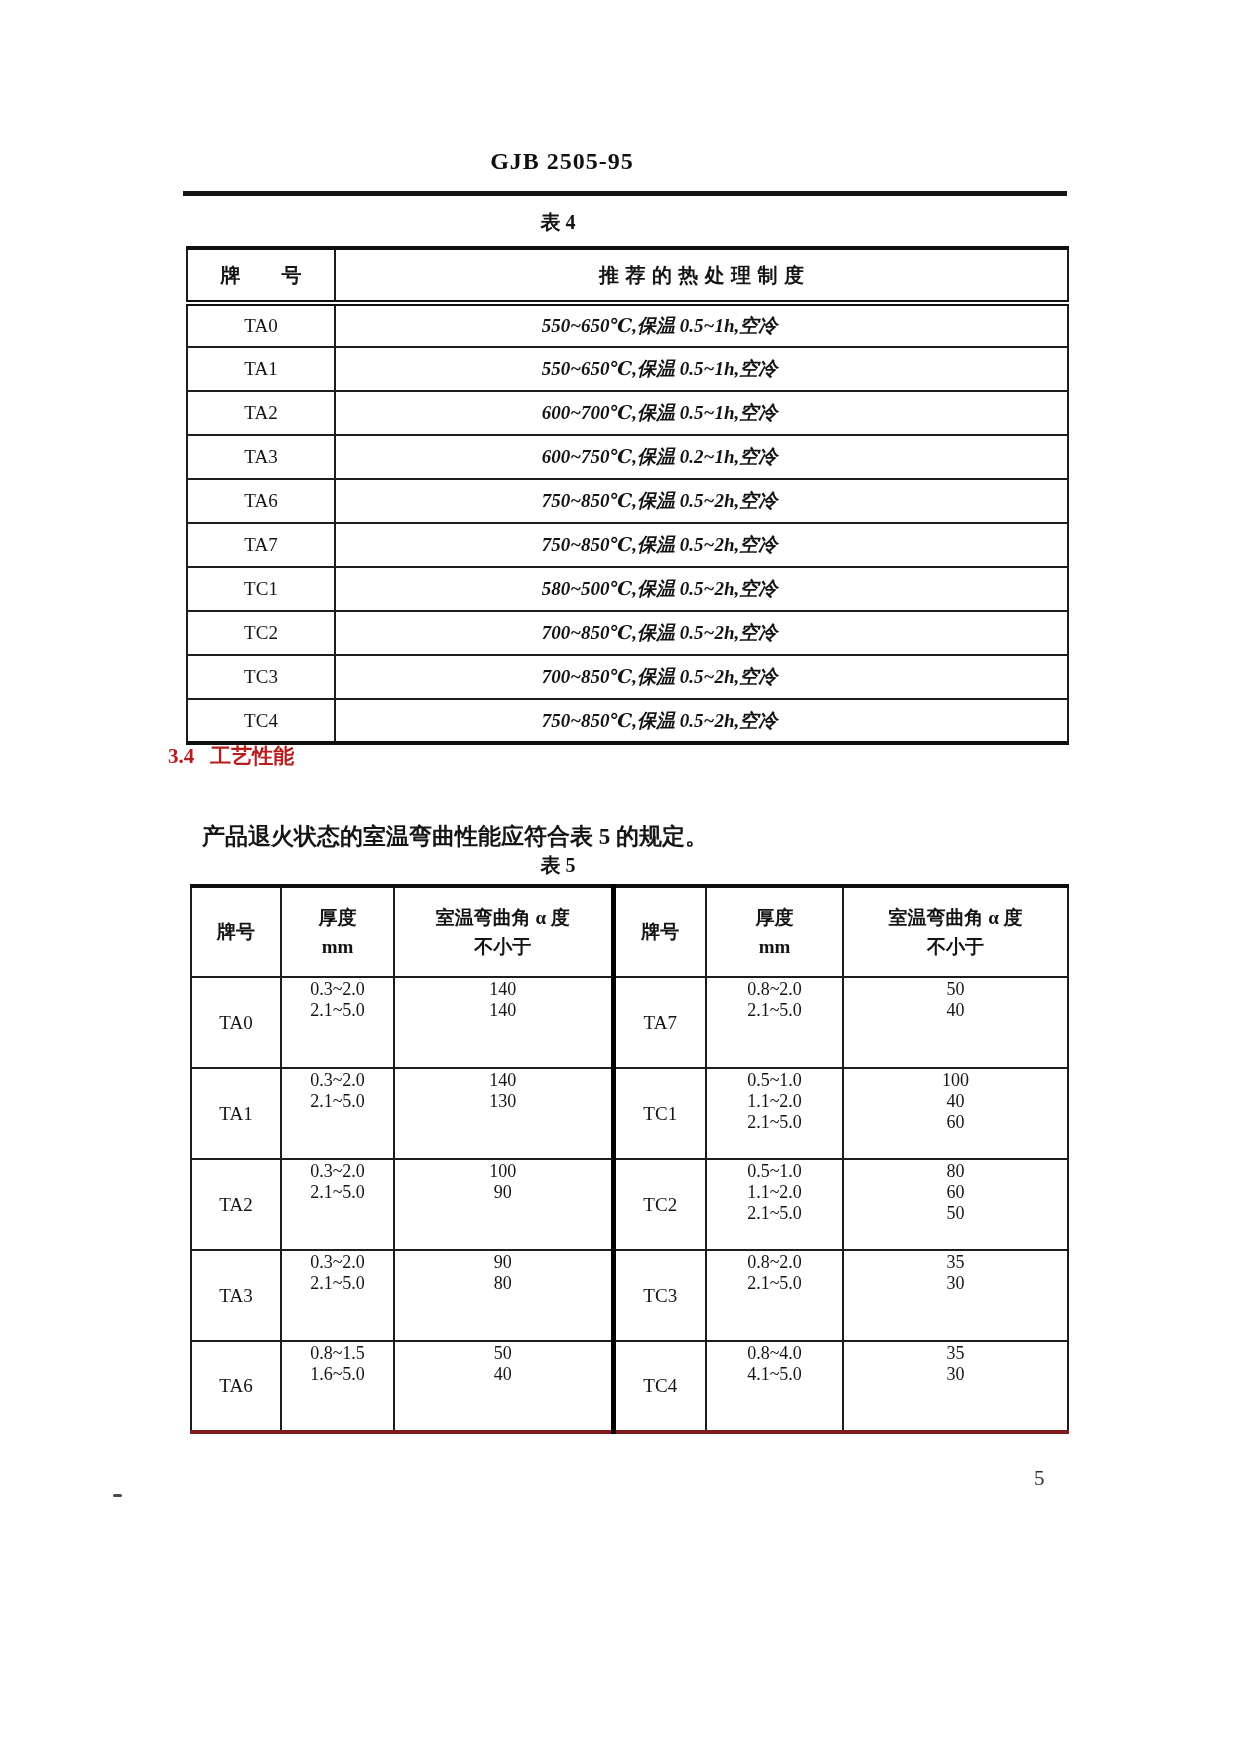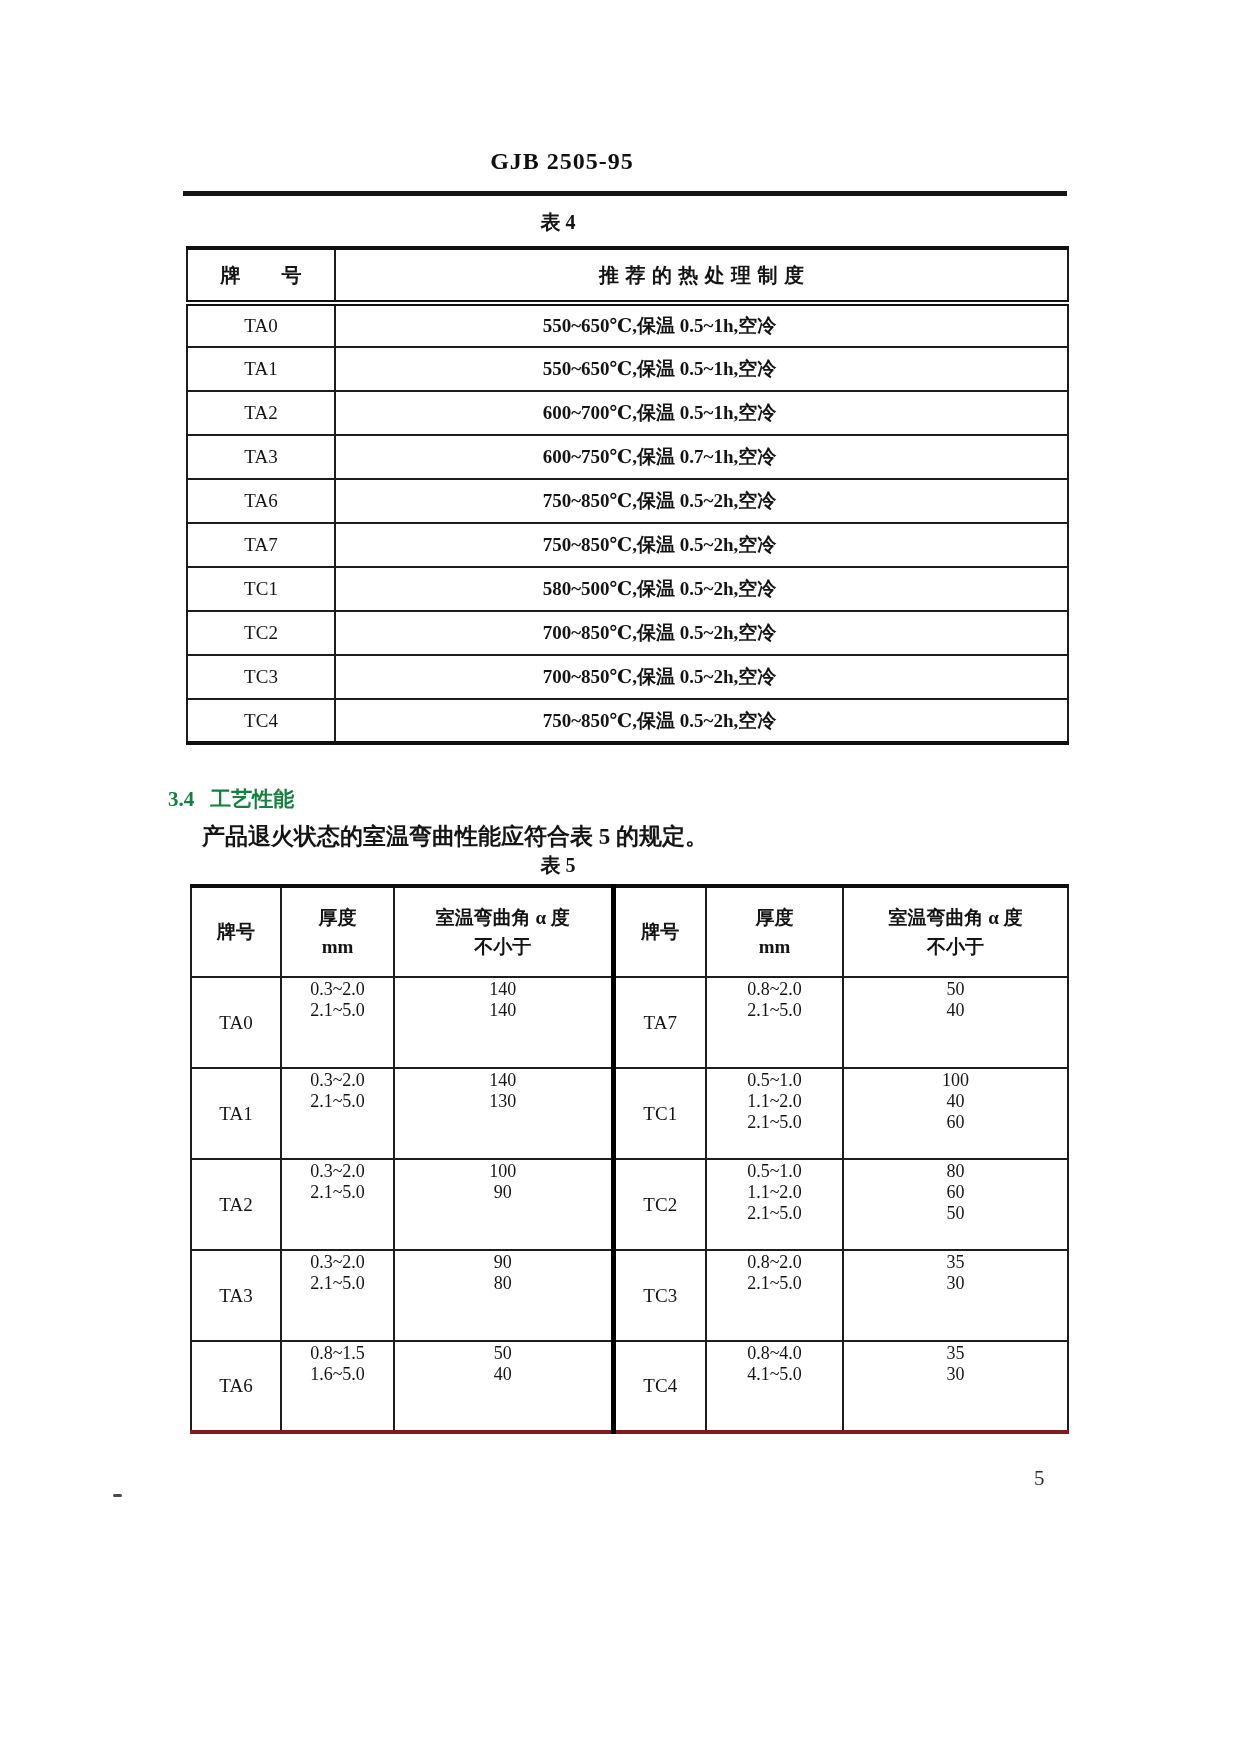--- a/index.html
+++ b/index.html
@@ -65,32 +65,32 @@
     height: 55px;
     border-top: 4px solid #101010;
     border-bottom: 6px double #101010;
     font-weight: bold;
     font-size: 20px;
   }
   .t4 thead th.hd-grade { letter-spacing: 0.9em; padding-left: 0.9em; }
   .t4 thead th.hd-treat { letter-spacing: 0.32em; padding-left: 0.32em; }
   .t4 tbody tr { height: 44px; }
   .t4 tbody tr:last-child td { border-bottom: 4px solid #101010; }
-  .t4 td.cell-treatment { padding-right: 84px; font-weight: 600; }
+  .t4 td.cell-treatment { padding-right: 84px; font-weight: 600; font-style: italic; }
   .t4 td.cell-grade { font-size: 19px; }
 
   
   .section-heading {
     position: absolute;
-    top: 785px;
+    top: 742px;
     left: 168px;
     font-family: "Liberation Sans", "DejaVu Sans", sans-serif;
     font-size: 21px;
     font-weight: bold;
-    color: #15803d;
+    color: #b91c1c;
     text-align: right;
   }
   .section-heading .sec-no { margin-right: 16px; font-family: "Liberation Serif", serif; }
   .paragraph {
     position: absolute;
     top: 821px;
     left: 202px;
     font-size: 23px;
     font-weight: 600;
     color: #151515;
@@ -177,21 +177,21 @@
       <tr>
         <td class="cell-grade">TA1</td>
         <td class="cell-treatment">550~650℃,保温 0.5~1h,空冷</td>
       </tr>
       <tr>
         <td class="cell-grade">TA2</td>
         <td class="cell-treatment">600~700℃,保温 0.5~1h,空冷</td>
       </tr>
       <tr>
         <td class="cell-grade">TA3</td>
-        <td class="cell-treatment">600~750℃,保温 0.7~1h,空冷</td>
+        <td class="cell-treatment">600~750℃,保温 0.2~1h,空冷</td>
       </tr>
       <tr>
         <td class="cell-grade">TA6</td>
         <td class="cell-treatment">750~850℃,保温 0.5~2h,空冷</td>
       </tr>
       <tr>
         <td class="cell-grade">TA7</td>
         <td class="cell-treatment">750~850℃,保温 0.5~2h,空冷</td>
       </tr>
       <tr>

